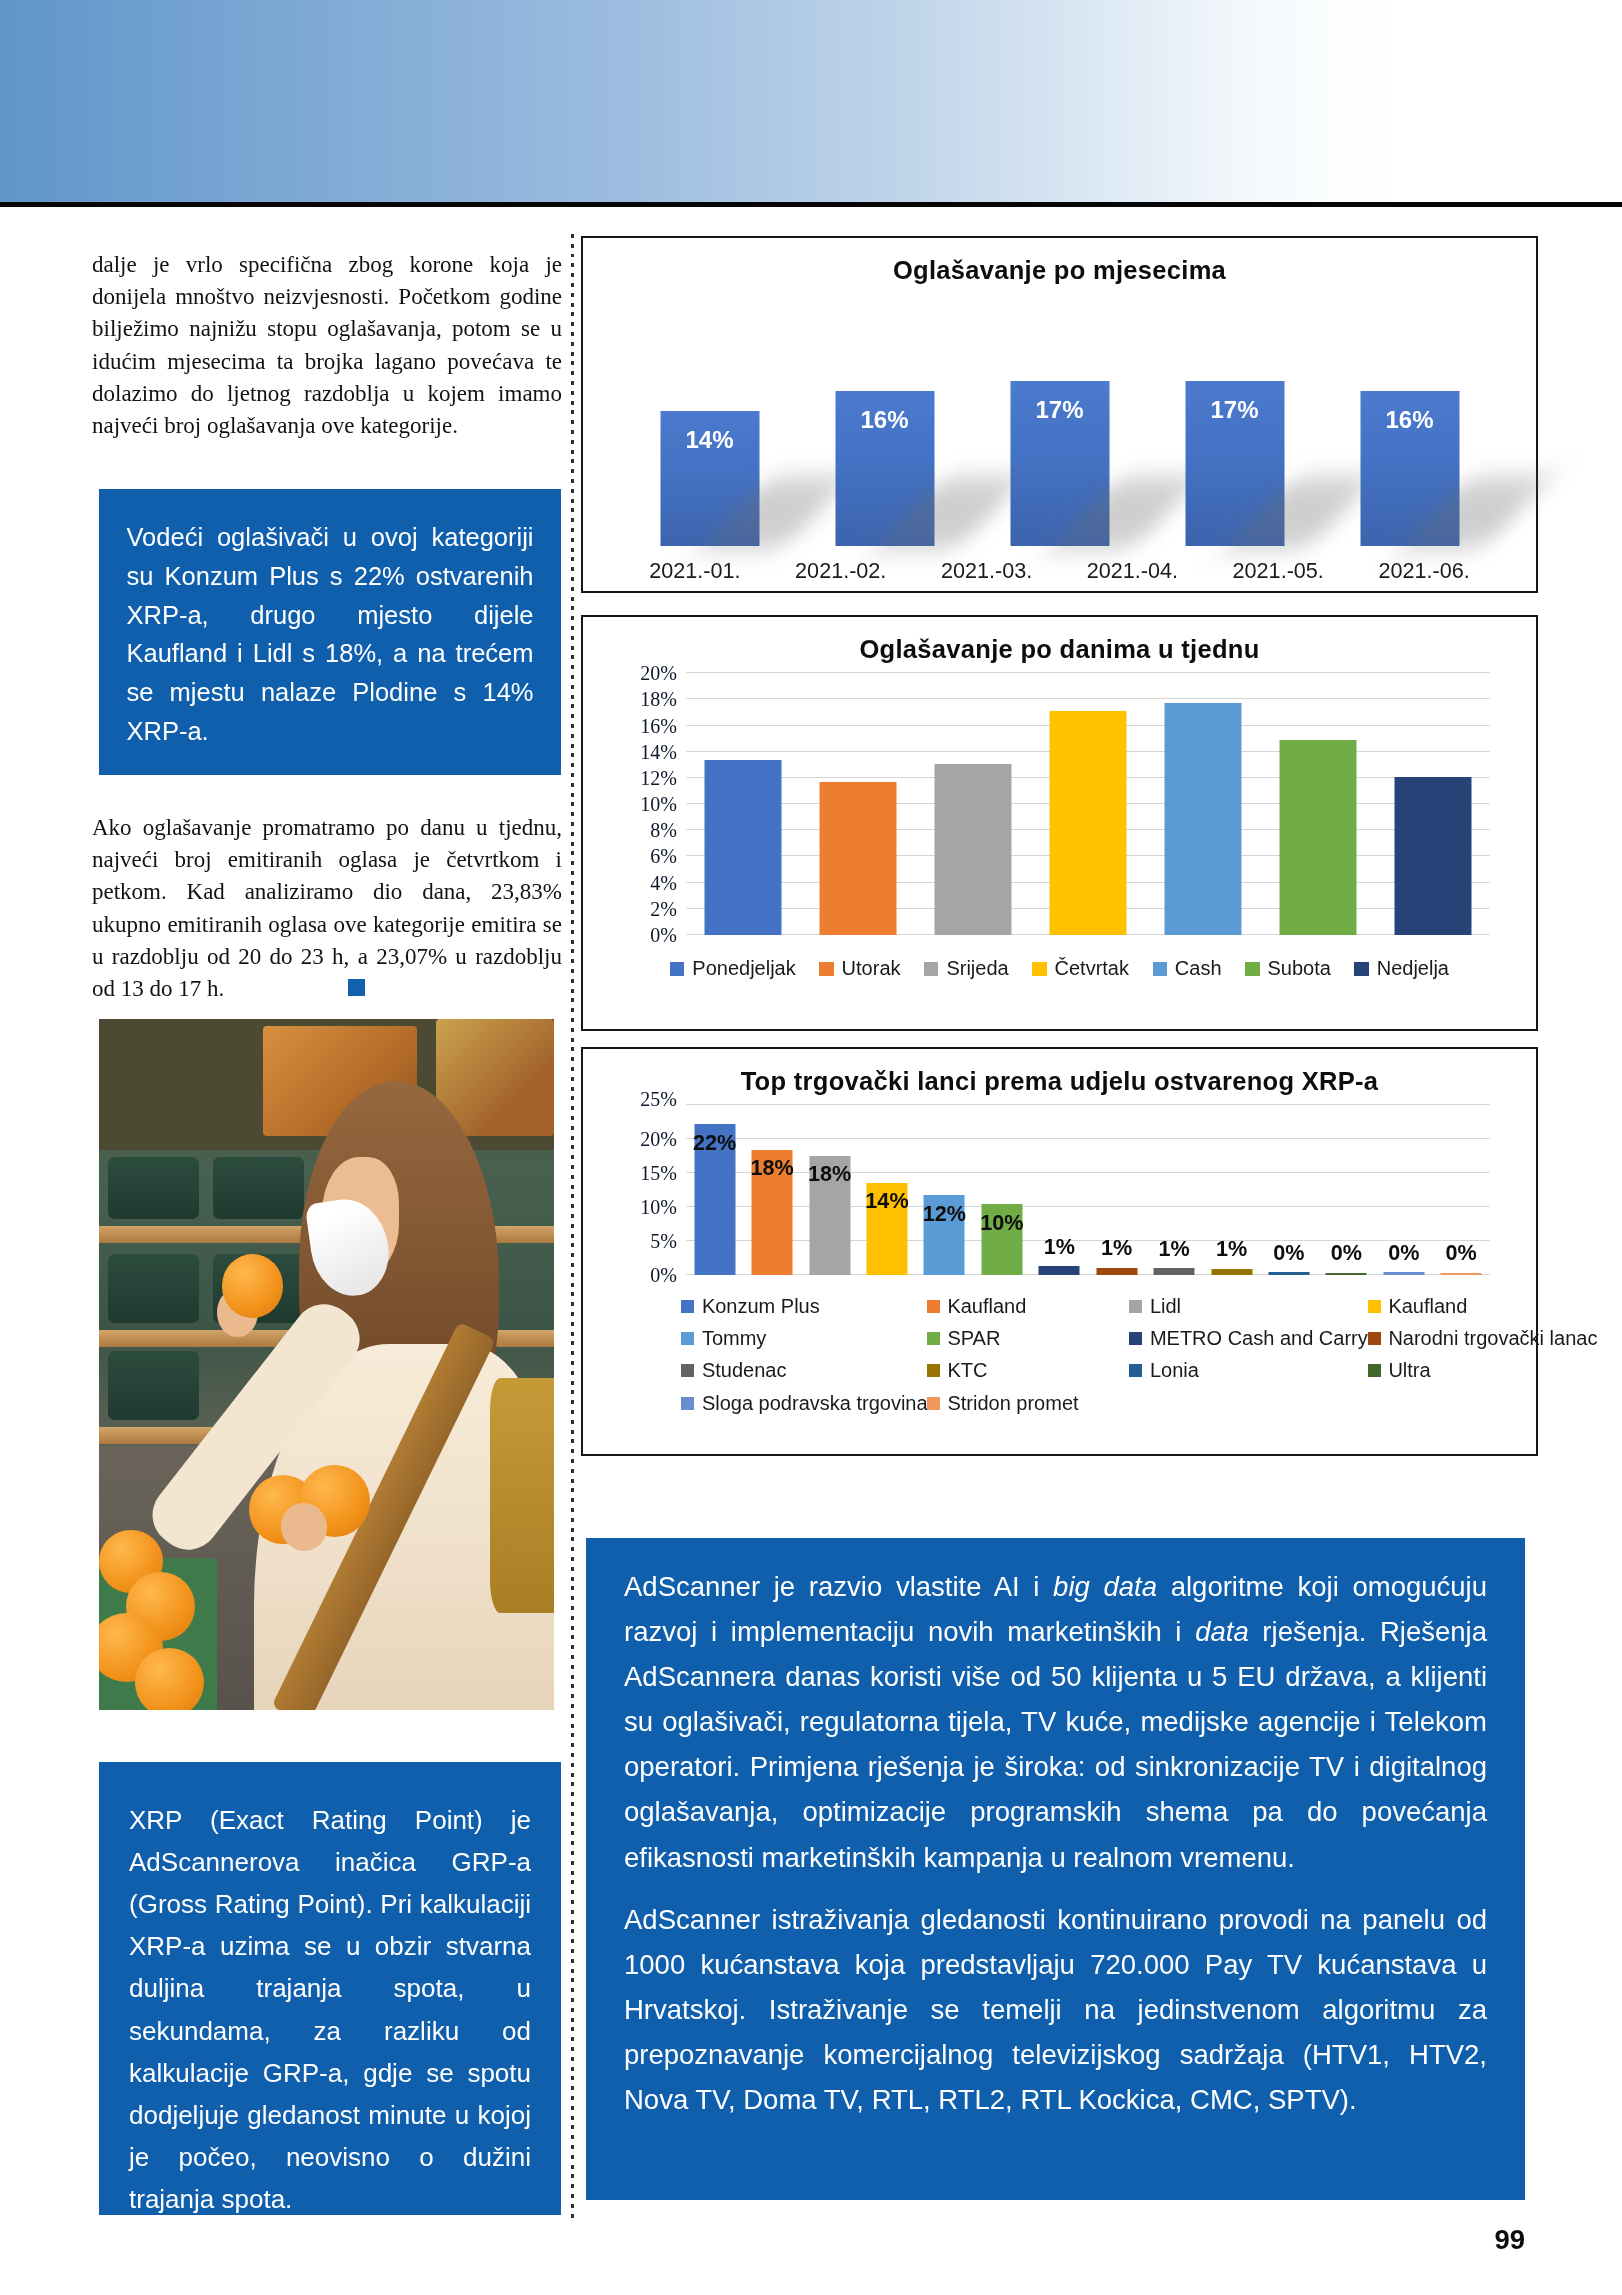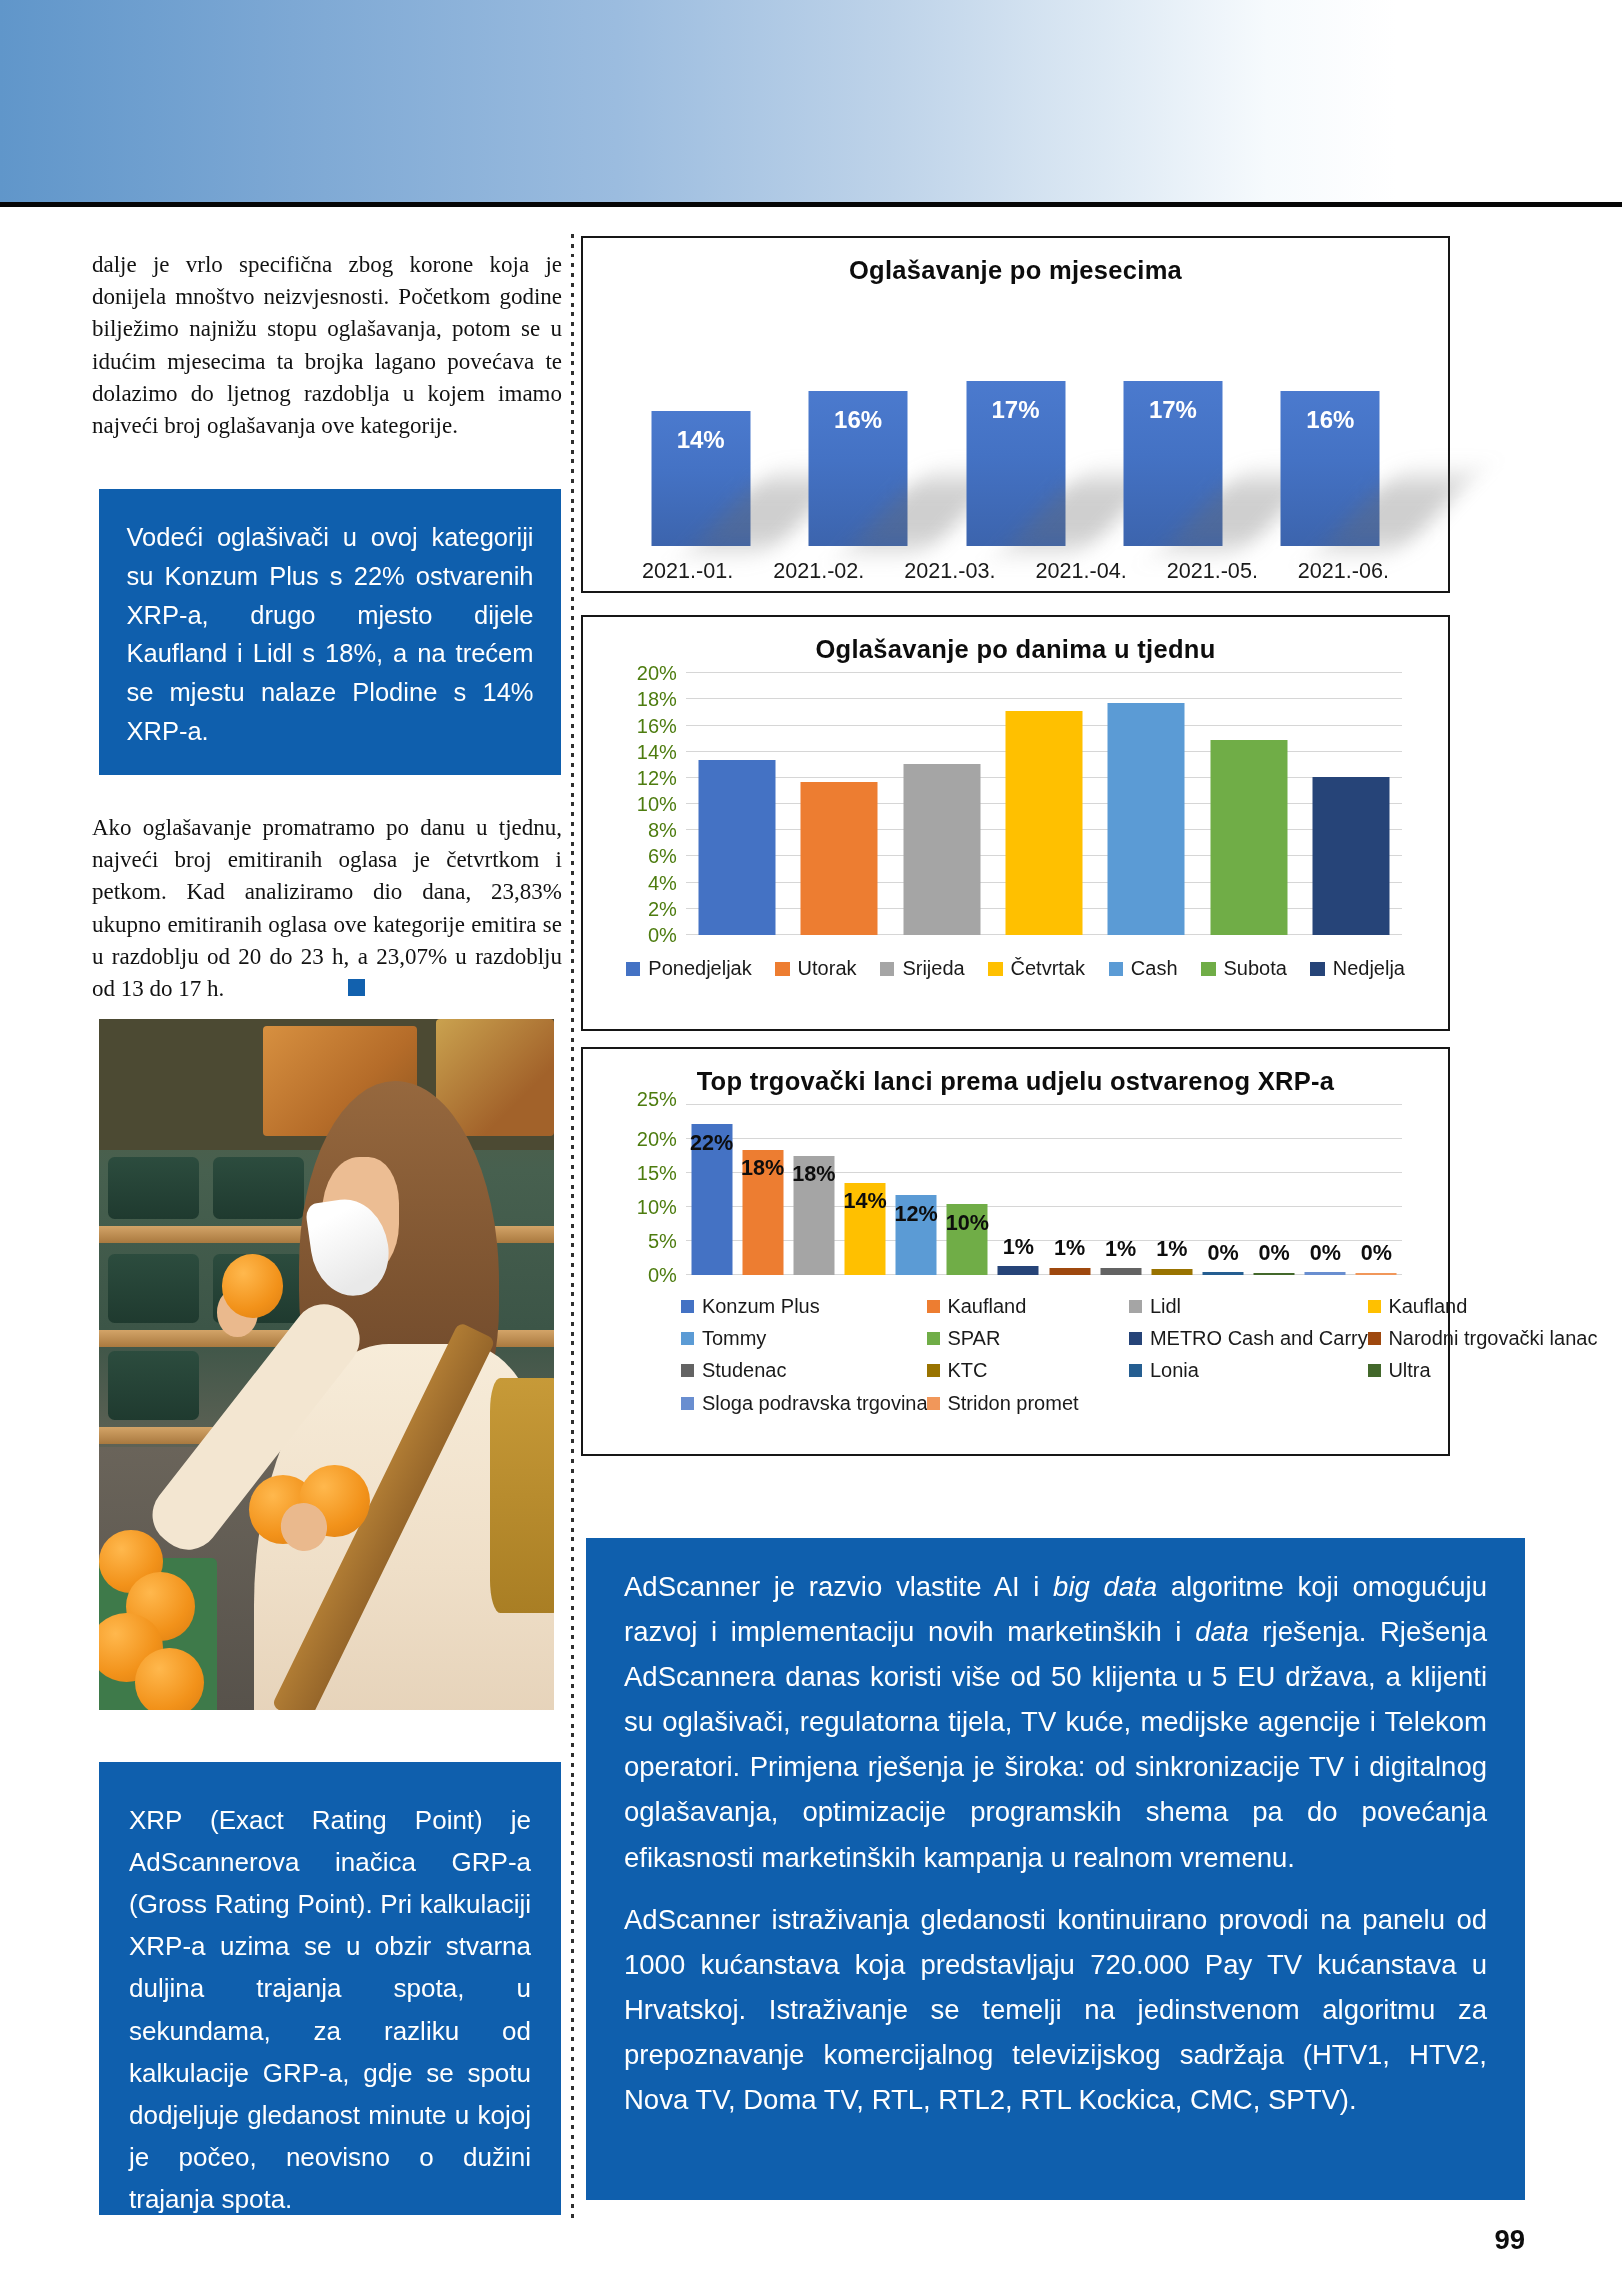--- a/index.html
+++ b/index.html
@@ -56,21 +56,21 @@
   .ph-strap{left:58%;top:42%;width:9%;height:62%;background:linear-gradient(90deg,#b07c34,#96662a);transform:rotate(26deg);border-radius:7.9px;}
   .ph-arm{left:27%;top:38%;width:15%;height:42%;background:#f3e6d1;transform:rotate(38deg);border-radius:31px;}
   .ph-hand-up{left:26%;top:39%;width:9%;height:7%;background:#eab98d;border-radius:50%;}
   .ph-orange-up{left:27%;top:34%;width:13.5%;height:9.2%;}
   .ph-hand-low{left:40%;top:70%;width:10%;height:7%;background:#eab98d;border-radius:50%;transform:rotate(-15deg);}
   .ph-orange-l1{left:33%;top:66%;width:15%;height:10%;}
   .ph-orange-l2{left:44%;top:64.5%;width:15.5%;height:10.5%;}
   .ph-bag{left:86%;top:52%;width:16%;height:34%;background:linear-gradient(180deg,#c79a38,#a97e24);border-radius:14%;}
   
   .chart-box{
-    position:absolute;left:581px;width:869px;background:#ffffff;
+    position:absolute;left:581px;width:957px;background:#ffffff;
     border:2.6px solid #161616;box-sizing:border-box;
   }
   #chart1{top:236px;height:357px;}
   #chart2{top:615px;height:416px;}
   #chart3{top:1047px;height:409px;}
   .chart-title{
     text-align:center;font-weight:bold;font-size:25.5px;color:#0d0d0d;
     letter-spacing:0.3px;margin-top:18.3px;
   }
   
@@ -83,21 +83,21 @@
   .c1-bar::after{
     content:'';position:absolute;right:-59px;bottom:-2.6px;width:85%;height:72px;
     background:rgba(110,110,110,.33);filter:blur(13px);transform:skewX(-42deg);z-index:-1;
   }
   .c1-label{position:absolute;width:100%;text-align:center;color:#ffffff;font-weight:bold;font-size:24px;}
   .c1-xrow{display:flex;margin:11.8px 39px 0 39px;}
   .c1-x{flex:1;text-align:center;font-size:21.6px;color:#1a1a1a;}
   
   .plot-wrap{display:flex;margin:9.2px 46px 0 26px;}
   .y-col{position:relative;width:77px;}
-  .y-lab{position:absolute;right:9.2px;font-size:20px;color:#4d7c0f;transform:translateY(50%);}
+  .y-lab{position:absolute;right:9.2px;font-size:20px;color:#0f172a;transform:translateY(50%);font-family:Liberation Serif, serif;}
   .plot{position:relative;flex:1;}
   .gridline{position:absolute;left:0;right:0;height:1.3px;background:#d6d6d6;}
   .bars-row{position:absolute;left:0;right:0;bottom:0;top:0;display:flex;}
   .bar-slot{flex:1;position:relative;height:100%;}
   .v-bar{position:absolute;bottom:0;left:50%;transform:translateX(-50%);}
   .bar-lab{position:absolute;width:200%;left:-50%;text-align:center;font-weight:bold;font-size:21.6px;color:#0d0d0d;}
   
   .legend-row{display:flex;justify-content:center;gap:23.6px;margin-top:22px;}
   .legend-item{display:flex;align-items:center;gap:7.9px;font-size:20px;color:#1a1a1a;white-space:nowrap;}
   .legend-marker{width:14.4px;height:14.4px;flex:0 0 auto;}

